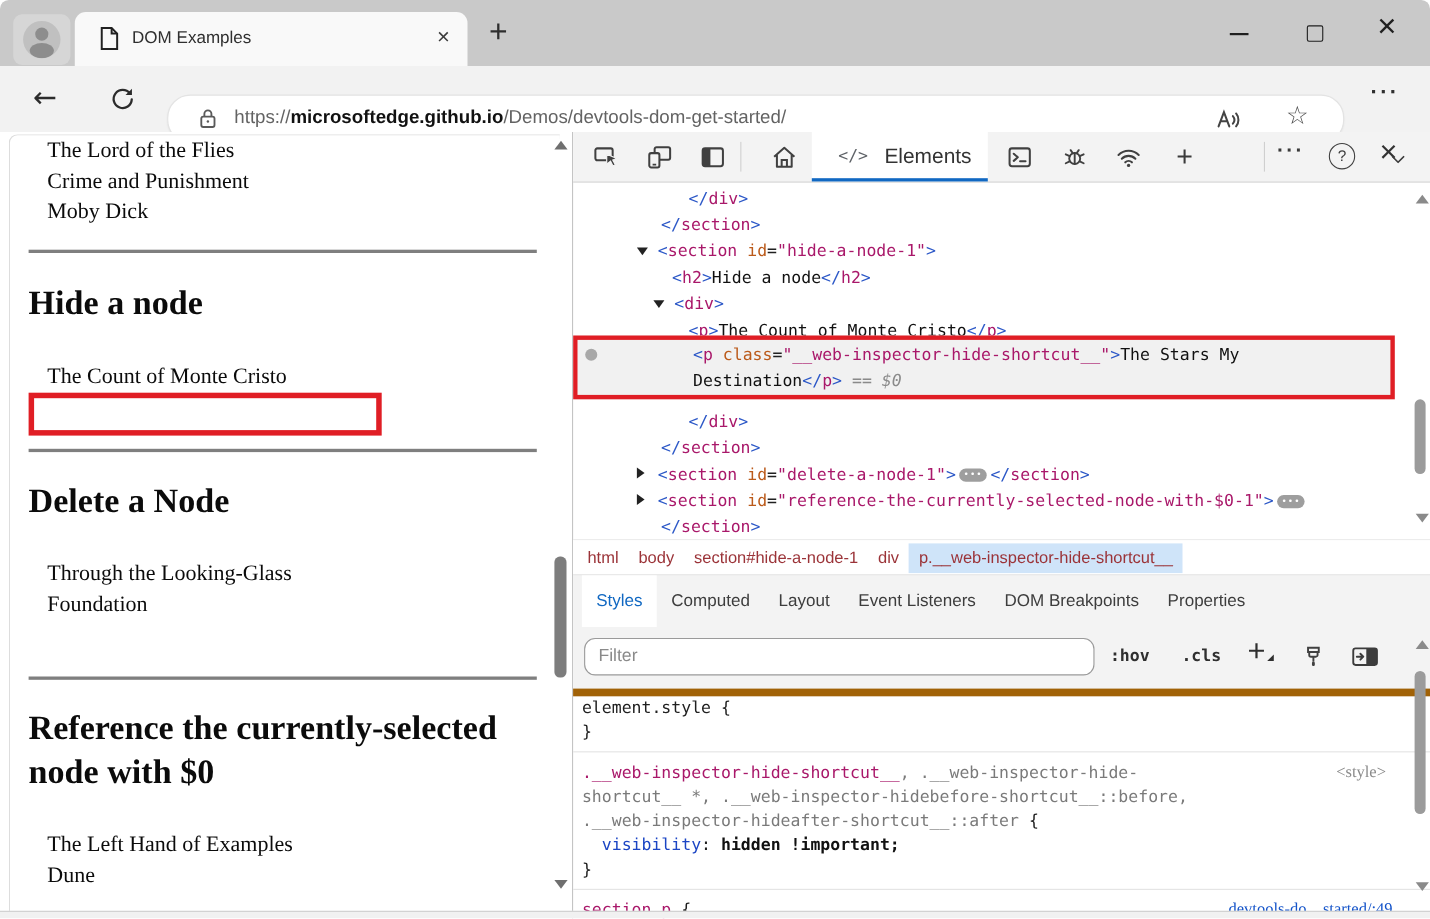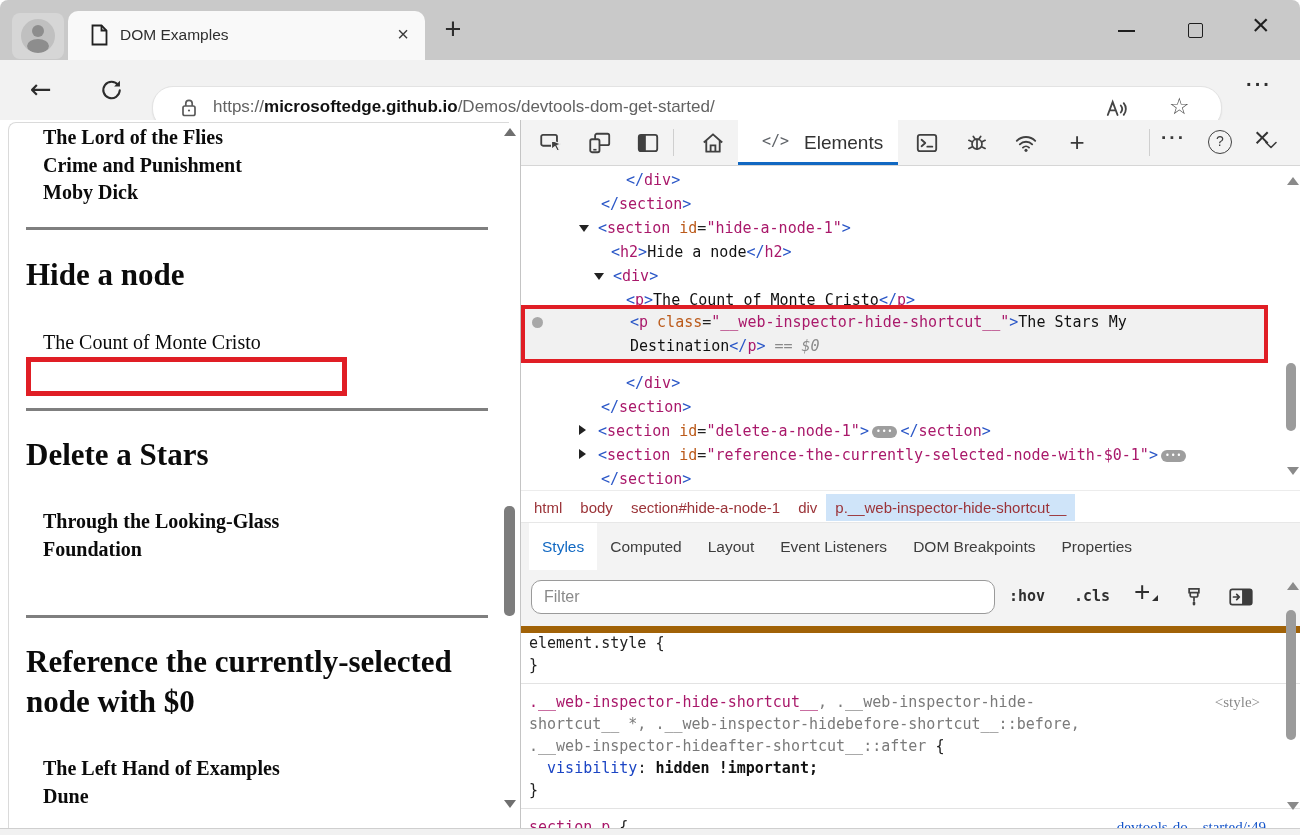--- a/index.html
+++ b/index.html
@@ -26,21 +26,21 @@
   .addressbar{position:absolute;left:152px;top:9px;width:1068px;height:42px;background:#fff;border:1px solid #e3e3e3;border-radius:21px;box-shadow:0 1px 2px rgba(0,0,0,.06);cursor:text;margin-top:17px;}
   .addressbar .lock{position:absolute;left:26px;top:10px;}
   .url{position:absolute;left:60px;top:10px;font-size:17px;color:#636363;white-space:nowrap;}
   .url b{color:#111;font-weight:700;}
   .readaloud{position:absolute;left:950px;top:9px;cursor:pointer;}
   .favstar{position:absolute;left:1016px;top:6px;font-size:23px;color:#4d4d4d;font-family:"DejaVu Sans",sans-serif;cursor:pointer;}
   .nav-more{position:absolute;left:1246px;top:13px;font-size:20px;font-weight:bold;letter-spacing:2px;color:#2f2f2f;cursor:pointer;}
   
   .page{position:absolute;left:0;top:120px;width:520px;height:715px;background:#fff;color:#0b0b0b;font-family:"Liberation Serif","DejaVu Serif",serif;}
   .page-frame{position:absolute;left:8px;top:2px;width:500px;height:706px;border-left:1px solid #dadada;border-top:1px solid #dadada;border-radius:8px 0 0 0;pointer-events:none;}
-  .pg-books{position:absolute;left:43px;font-size:20px;line-height:27.5px;font-weight:bold;}
+  .pg-books{position:absolute;left:43px;font-size:20px;line-height:27.5px;}
   .pg-hr{position:absolute;left:26px;width:462px;height:3px;background:#7f7f7f;}
   .pg-h2{position:absolute;left:26px;font-size:31px;font-weight:bold;line-height:40px;}
   .pg-book{position:absolute;left:43px;font-size:20px;}
   .red-outline{position:absolute;left:26px;top:237px;width:311px;height:29px;border:5px solid #e01e25;}
   
   .pg-sb-track{position:absolute;left:501px;top:0;width:17px;height:715px;}
   .sb-arrow{width:0;height:0;position:absolute;left:3px;cursor:pointer;}
   .sb-up{border-left:6px solid transparent;border-right:6px solid transparent;border-bottom:8px solid #6f6f6f;}
   .sb-down{border-left:6px solid transparent;border-right:6px solid transparent;border-top:8px solid #6f6f6f;}
   .sb-thumb{position:absolute;border-radius:5px;cursor:pointer;}
@@ -162,21 +162,21 @@
   <div class="pg-books" style="top:4px">
       <div>The Lord of the Flies</div>
       <div>Crime and Punishment</div>
       <div>Moby Dick</div>
     </div>
   <div class="pg-hr" style="top:107px"></div>
   <div class="pg-h2" style="top:135px">Hide a node</div>
   <div class="pg-book" style="top:211px">The Count of Monte Cristo</div>
   <div class="red-outline"></div>
   <div class="pg-hr" style="top:288px"></div>
-  <div class="pg-h2" style="top:315px">Delete a Stars</div>
+  <div class="pg-h2" style="top:315px">Delete a Node</div>
   <div class="pg-books" style="top:388px">
       <div>Through the Looking-Glass</div>
       <div>Foundation</div>
     </div>
   <div class="pg-hr" style="top:495px"></div>
   <div class="pg-h2" style="top:522px;width:430px">Reference the currently-selected node with $0</div>
   <div class="pg-books" style="top:635px">
       <div>The Left Hand of Examples</div>
       <div>Dune</div>
     </div>

